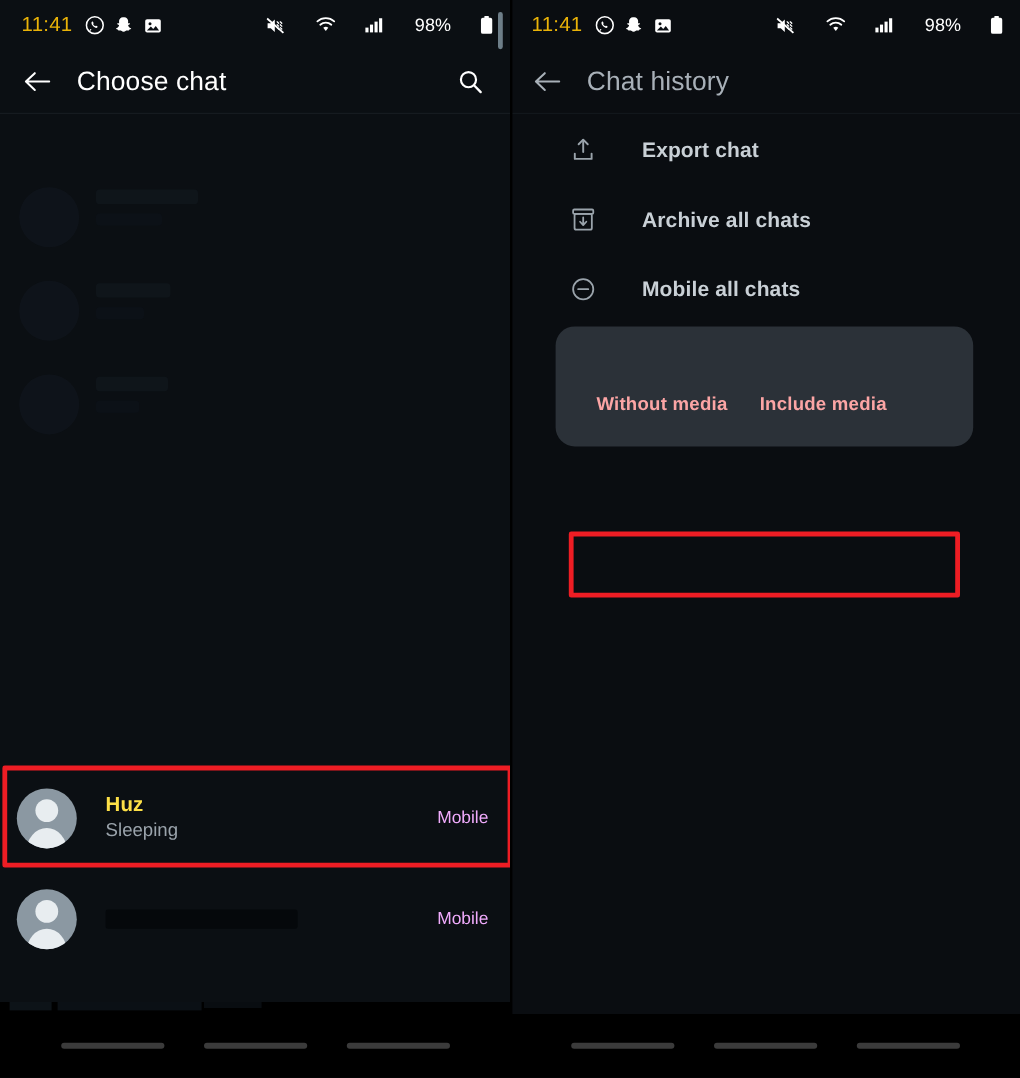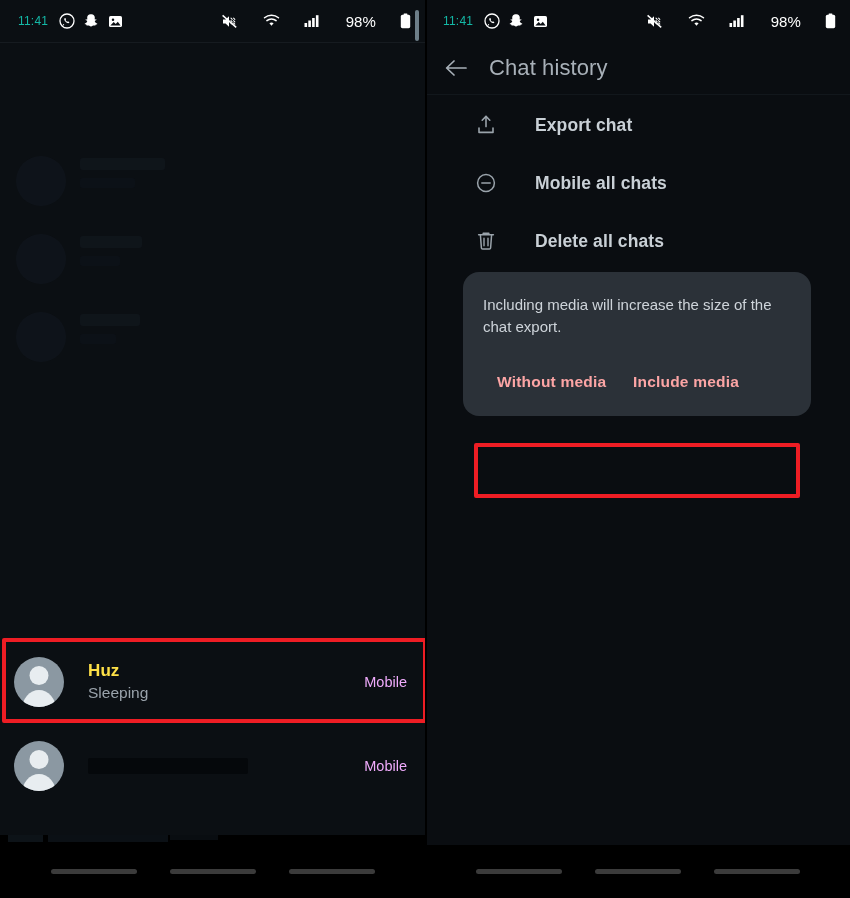--- a/index.html
+++ b/index.html
@@ -33,21 +33,21 @@
   
   .statusbar{
     position:relative;
     height:42px;
     display:flex; align-items:center;
     padding:0 14px 0 18px;
     color:#fff;
     font-size:15.5px;
     z-index:5;
   }
-  .sb-time{ font-size:12px; letter-spacing:.2px; color:#14b8a6; }
+  .sb-time{ font-size:17px; letter-spacing:.2px; color:#eab308; }
   .sb-left-icons{ display:flex; align-items:center; gap:9px; margin-left:11px; }
   .sb-spacer{ flex:1; }
   .sb-right{ display:flex; align-items:center; gap:24px; }
   .sb-batt-txt{ font-size:15px; color:#fff; margin-left:2px; letter-spacing:.1px;}
   .ico{ display:block; }
 
   
   .appbar{
     position:relative;
     height:52px;
@@ -335,20 +335,35 @@
         <span class="sb-batt-txt">98%</span>
         <span>
           <svg class="ico" width="11" height="16" viewBox="0 0 11 16">
             <rect x="3.6" y="0.4" width="3.8" height="1.6" rx=".5" fill="#fff"></rect>
             <rect x="0.8" y="1.8" width="9.4" height="13.4" rx="1.6" fill="#fff"></rect>
           </svg>
         </span>
       </span>
     </div>
 
+    <div class="appbar">
+      <span class="back">
+        <svg width="24" height="20" viewBox="0 0 24 20">
+          <path d="M22 10H3M10 3L2.6 10 10 17" fill="none" stroke="#ffffff" stroke-width="1.7" stroke-linecap="round" stroke-linejoin="round"></path>
+        </svg>
+      </span>
+      <span class="title">Choose chat</span>
+      <span class="grow"></span>
+      <span class="action">
+        <svg width="22" height="22" viewBox="0 0 22 22">
+          <circle cx="9.4" cy="9.4" r="6.3" fill="none" stroke="#ffffff" stroke-width="1.8"></circle>
+          <path d="M14.2 14.2l5.4 5.6" stroke="#ffffff" stroke-width="1.9" stroke-linecap="round"></path>
+        </svg>
+      </span>
+    </div>
     <div class="divider"></div>
 
     <div class="obscured-list">
       <div class="obs-av" style="left:16px; top:60px;"></div>
       <div class="obs-name" style="left:80px; top:62px; width:85px;"></div>
       <div class="obs-sub" style="left:80px; top:82px; width:55px;"></div>
 
       <div class="obs-av" style="left:16px; top:138px;"></div>
       <div class="obs-name" style="left:80px; top:140px; width:62px;"></div>
       <div class="obs-sub" style="left:80px; top:160px; width:40px;"></div>
@@ -472,20 +487,30 @@
         <span class="mi-icon">
           <svg width="22" height="22" viewBox="0 0 22 22">
             <path d="M11 2.6v10" stroke="#9aa3ab" stroke-width="1.6" stroke-linecap="round"></path>
             <path d="M7.2 6.2L11 2.4l3.8 3.8" fill="none" stroke="#9aa3ab" stroke-width="1.6" stroke-linecap="round" stroke-linejoin="round"></path>
             <path d="M4 14v4.4h14V14" fill="none" stroke="#9aa3ab" stroke-width="1.6" stroke-linecap="round" stroke-linejoin="round"></path>
           </svg>
         </span>
         <span class="mi-label">Export chat</span>
       </div>
 
+      <div class="menu-item">
+        <span class="mi-icon">
+          <svg width="22" height="22" viewBox="0 0 22 22">
+            <rect x="2.6" y="2.6" width="16.8" height="3.6" rx="1" fill="none" stroke="#9aa3ab" stroke-width="1.5"></rect>
+            <rect x="3.8" y="6.2" width="14.4" height="13.2" rx="1.4" fill="none" stroke="#9aa3ab" stroke-width="1.5"></rect>
+            <path d="M11 9.2v6.2M8.4 12.8L11 15.6l2.6-2.8" fill="none" stroke="#9aa3ab" stroke-width="1.5" stroke-linecap="round" stroke-linejoin="round"></path>
+          </svg>
+        </span>
+        <span class="mi-label">Archive all chats</span>
+      </div>
 
       <div class="menu-item">
         <span class="mi-icon">
           <svg width="22" height="22" viewBox="0 0 22 22">
             <circle cx="11" cy="11" r="8.4" fill="none" stroke="#9aa3ab" stroke-width="1.5"></circle>
             <path d="M6.8 11h8.4" stroke="#9aa3ab" stroke-width="1.5" stroke-linecap="round"></path>
           </svg>
         </span>
         <span class="mi-label">Mobile all chats</span>
       </div>
@@ -497,21 +522,20 @@
             <path d="M8.2 4.6V3.2h5.6v1.4" fill="none" stroke="#9aa3ab" stroke-width="1.5" stroke-linejoin="round"></path>
             <path d="M5.4 4.8l1 13.2a1.2 1.2 0 001.2 1.1h6.8a1.2 1.2 0 001.2-1.1l1-13.2" fill="none" stroke="#9aa3ab" stroke-width="1.5" stroke-linejoin="round"></path>
             <path d="M9 8.2v7.6M13 8.2v7.6" stroke="#9aa3ab" stroke-width="1.4" stroke-linecap="round"></path>
           </svg>
         </span>
         <span class="mi-label">Delete all chats</span>
       </div>
     </div>
 
     <div class="dialog">
-      <div class="dlg-msg">Including media will increase the size of the chat export.</div>
       <div class="dlg-actions">
         <button class="dlg-btn first">Without media</button>
         <span class="dlg-gap"></span>
         <button class="dlg-btn second">Include media</button>
       </div>
     </div>
 
     <div class="redbox" style="left:49px; top:443px; width:326px; height:55px;"></div>
 
     <div class="navbar">

